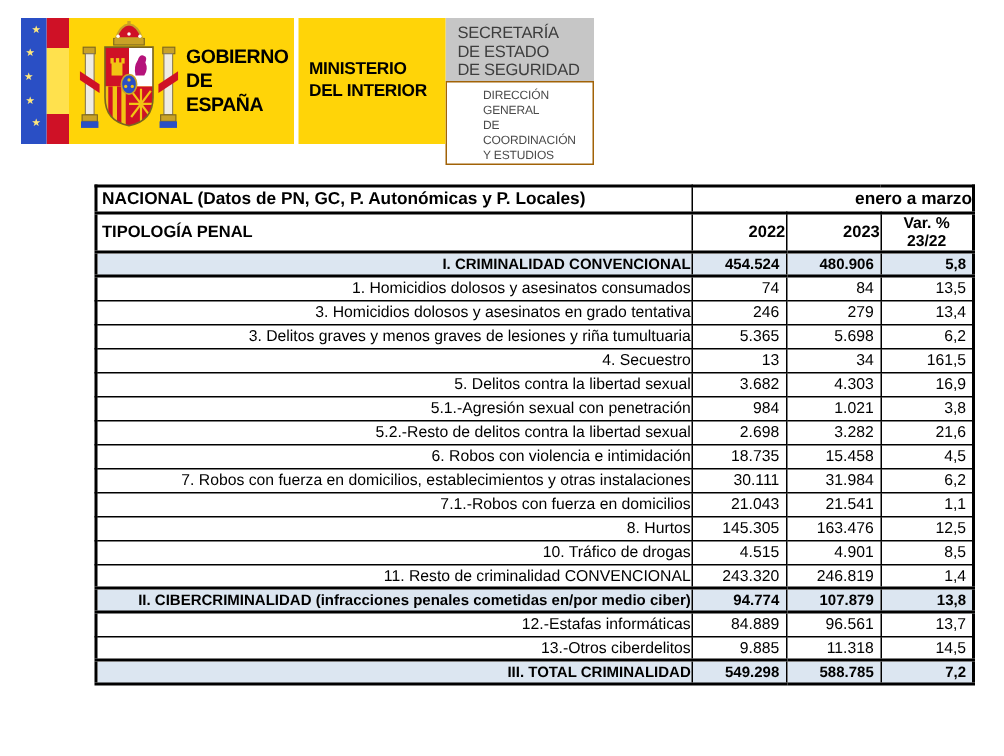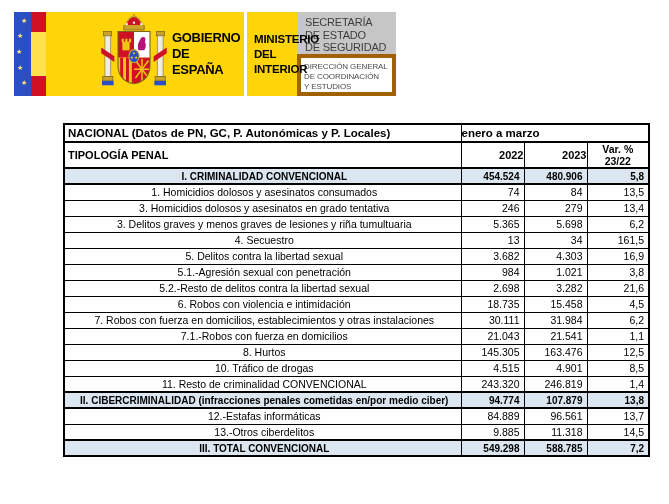--- a/index.html
+++ b/index.html
@@ -9,44 +9,44 @@
   *{margin:0;padding:0;box-sizing:border-box;}
   html,body{width:669px;height:504px;background:#ffffff;overflow:hidden;
     font-family:"Liberation Sans",sans-serif;color:#000;}
   
   .logo{position:absolute;left:14px;top:12px;width:382px;height:84px;display:flex;}
   .eu-strip{width:17px;height:84px;background:var(--eublue);position:relative;flex:0 0 17px;}
   .eu-strip .st{position:absolute;color:#ffe87c;font-size:7px;line-height:7px;}
   .flag-strip{width:15px;height:84px;flex:0 0 15px;display:flex;flex-direction:column;}
   .flag-strip .fr{background:var(--red);height:20px;}
   .flag-strip .fy{background:#ffe14d;flex:1;}
-  .yellow-field{width:251px;flex:0 0 251px;background:var(--yellow);display:flex;align-items:center;position:relative;padding-left:48px;}
+  .yellow-field{width:251px;flex:0 0 251px;background:var(--yellow);display:flex;align-items:center;position:relative;}
   .coat{width:76px;height:80px;flex:0 0 76px;margin-left:2px;}
   .gov-txt{width:68px;flex:0 0 68px;font-weight:bold;font-size:13px;line-height:16px;letter-spacing:-0.3px;}
   .divider{width:3px;height:84px;background:#ffffff;flex:0 0 3px;margin-left:4px;}
   .min-txt{font-weight:bold;font-size:11.5px;line-height:15px;margin-left:7px;letter-spacing:-0.2px;}
   .right-col{width:99px;flex:0 0 99px;display:flex;flex-direction:column;}
   .sec-box{background:var(--gray);height:43px;padding:4px 4px 0 8px;
     font-size:11px;line-height:12.5px;font-weight:500;color:var(--dgray);letter-spacing:-0.2px;}
-  .dir-box{background:#ffffff;border:4px solid #a16207;flex:1;padding:4px 3px 0 3px;
+  .dir-box{background:#ffffff;border:1px solid #a16207;flex:1;padding:4px 3px 0 24px;
     font-size:8px;line-height:10px;color:#4a4a4a;letter-spacing:-0.1px;}
   
   .tbl-wrap{position:absolute;left:63px;top:123px;width:585px;}
   table{border-collapse:collapse;table-layout:fixed;width:585px;}
   td,th{border:1px solid #000;font-size:10.5px;overflow:hidden;white-space:nowrap;}
   table{border:2px solid #000;}
   tr.h1 th{height:18px;border-bottom-width:2px;}
   th.tt{text-align:left;padding-left:3px;font-size:11.5px;}
-  th.period{text-align:left;font-size:11.5px;}
+  th.period{text-align:right;font-size:11.5px;}
   tr.h2 th{height:17px;border-bottom-width:2px;}
   th.typ{text-align:left;padding-left:3px;font-size:11px;vertical-align:middle;}
   th.yr{text-align:right;font-size:11px;vertical-align:middle;}
   th.vr{text-align:center;font-size:10.5px;line-height:12px;vertical-align:middle;}
   tbody tr{height:16px;}
-  td.lbl{text-align:center;padding-left:3px;}
+  td.lbl{text-align:right;padding-left:3px;}
   td.num{text-align:right;padding-right:4px;}
   tr.s td{background:var(--hl);font-weight:bold;border-top-width:2px;border-bottom-width:2px;font-size:10px;}
 </style>
 </head>
 <body>
 
 <div class="logo">
   <div class="eu-strip">
     <span class="st" style="left:7px;top:5px;">★</span>
     <span class="st" style="left:3px;top:20px;">★</span>
@@ -266,20 +266,20 @@
           <td class="num">96.561</td>
           <td class="num">13,7</td>
         </tr>
         <tr>
           <td class="lbl">13.-Otros ciberdelitos</td>
           <td class="num">9.885</td>
           <td class="num">11.318</td>
           <td class="num">14,5</td>
         </tr>
         <tr class="s">
-          <td class="lbl">III. TOTAL CONVENCIONAL</td>
+          <td class="lbl">III. TOTAL CRIMINALIDAD</td>
           <td class="num">549.298</td>
           <td class="num">588.785</td>
           <td class="num">7,2</td>
         </tr>
       </tbody>
   </table>
 </div>
 
 </body></html>

